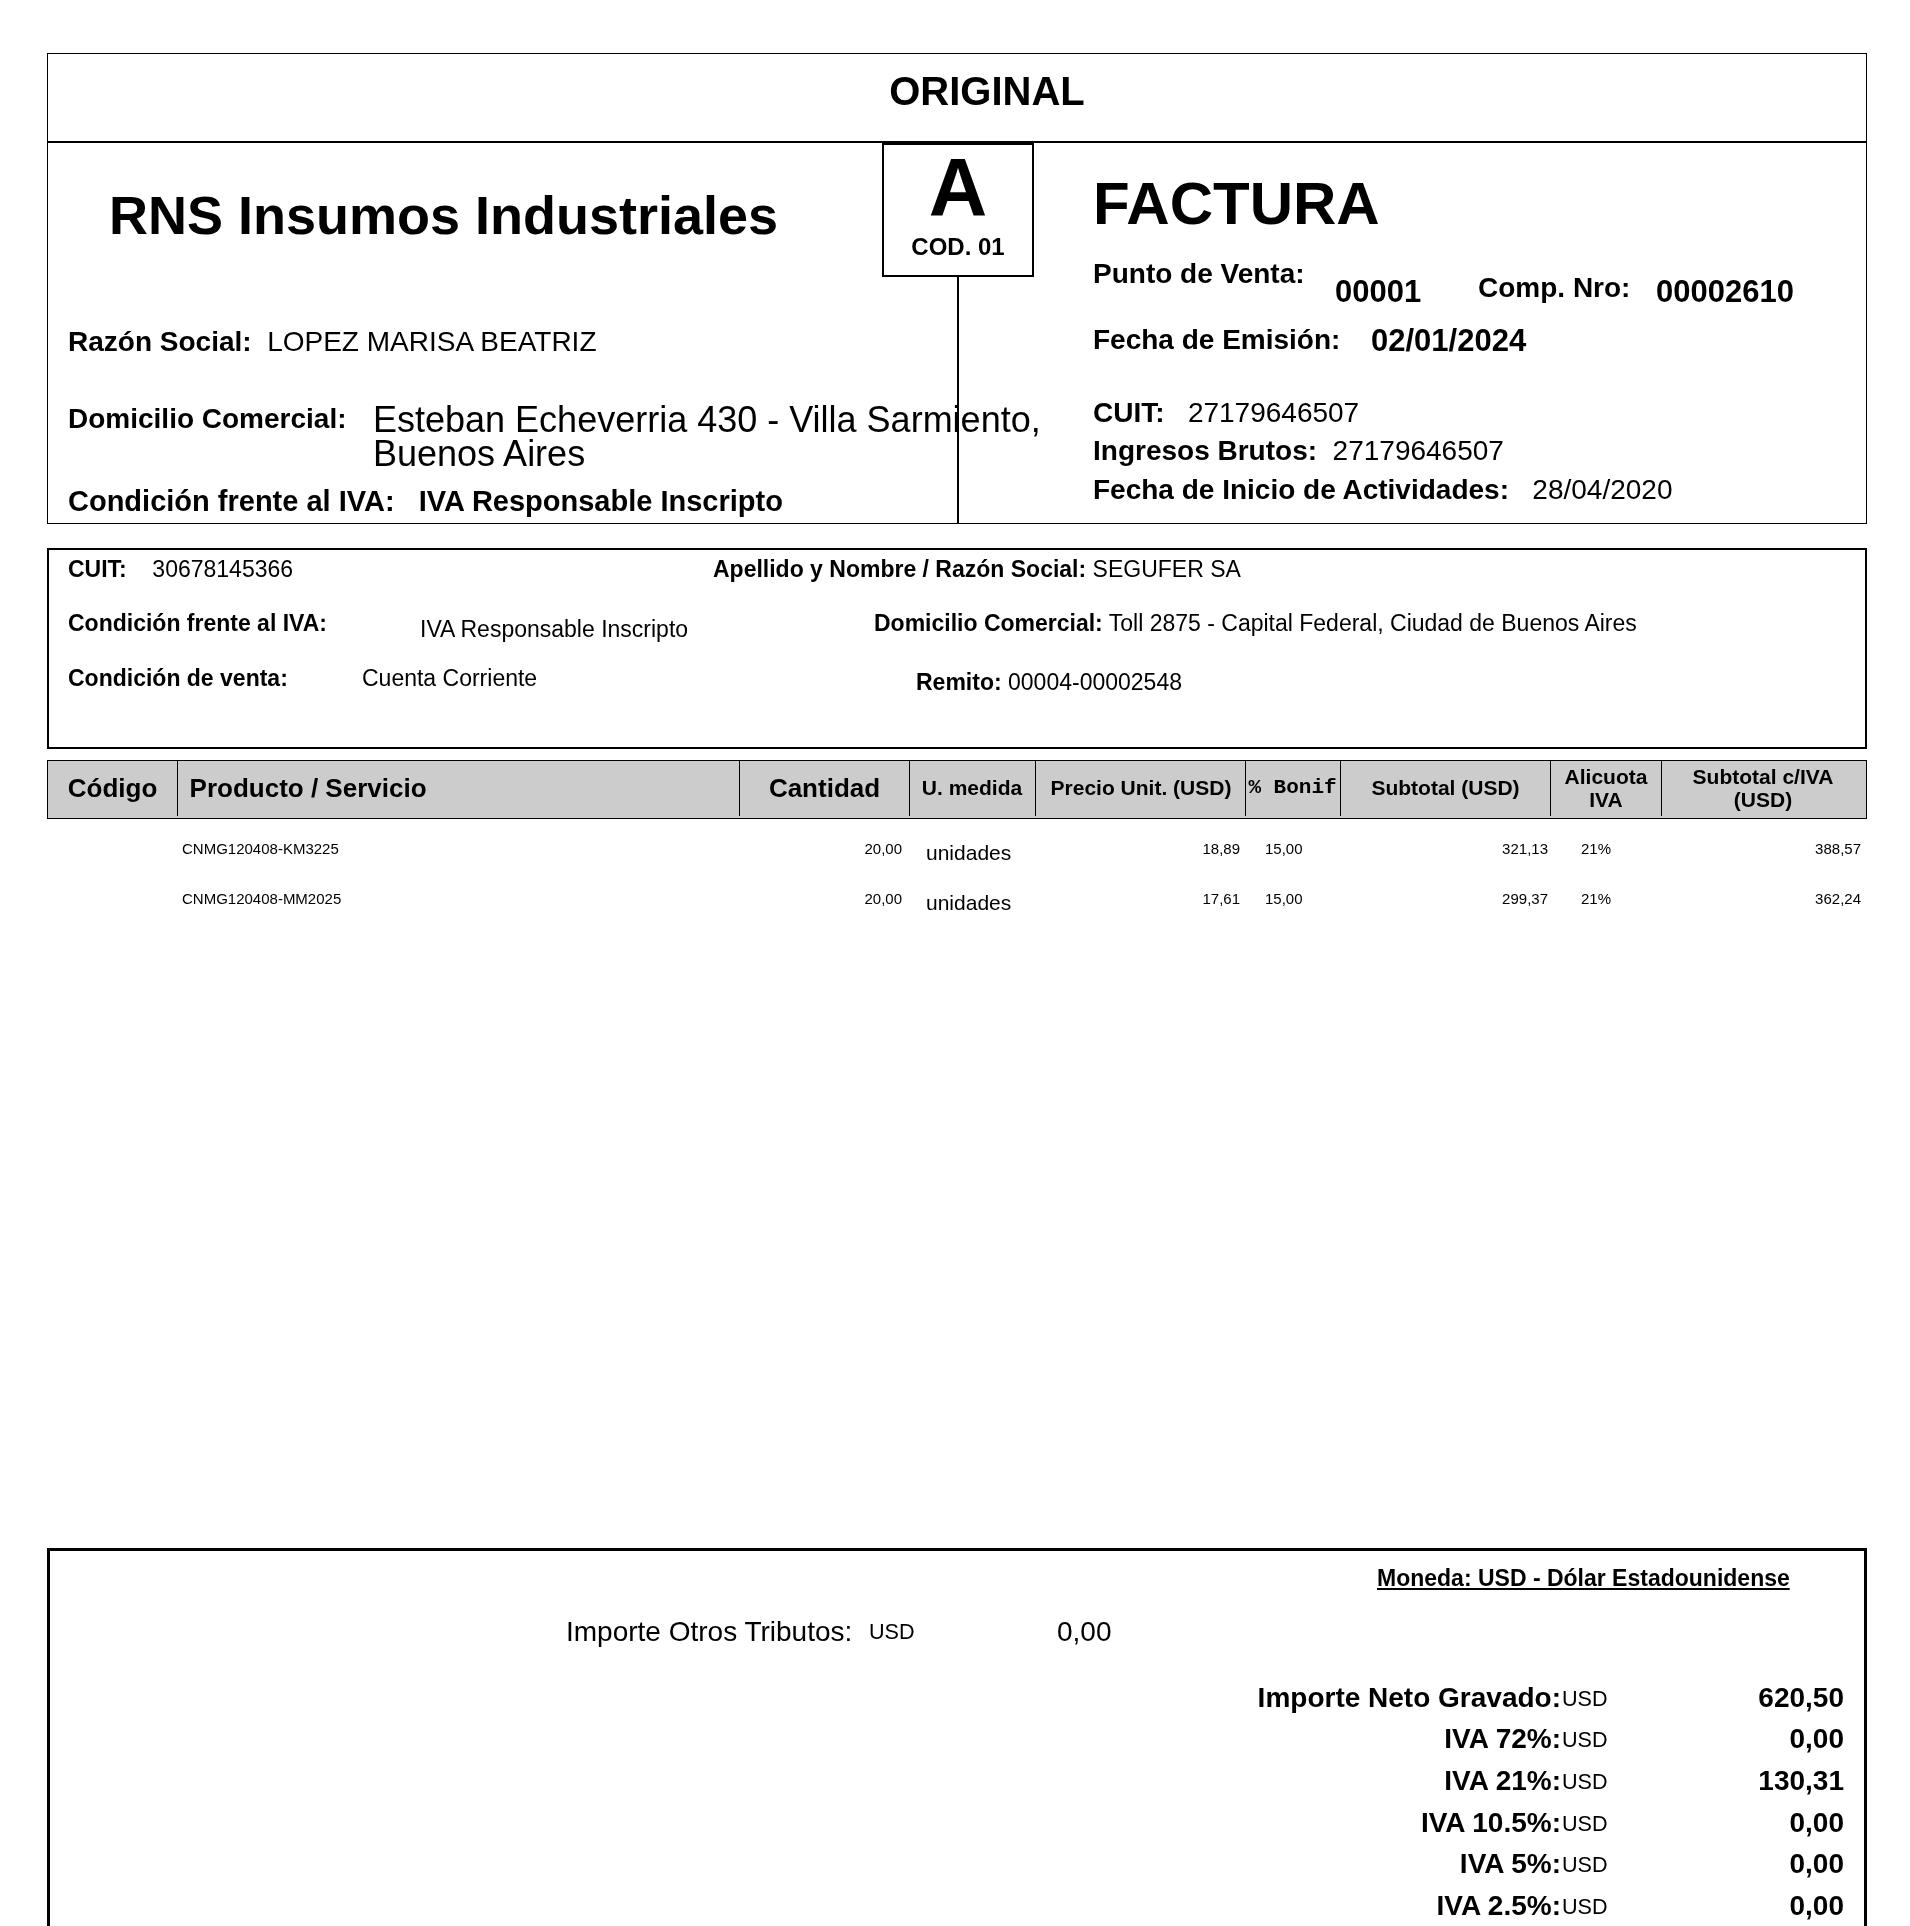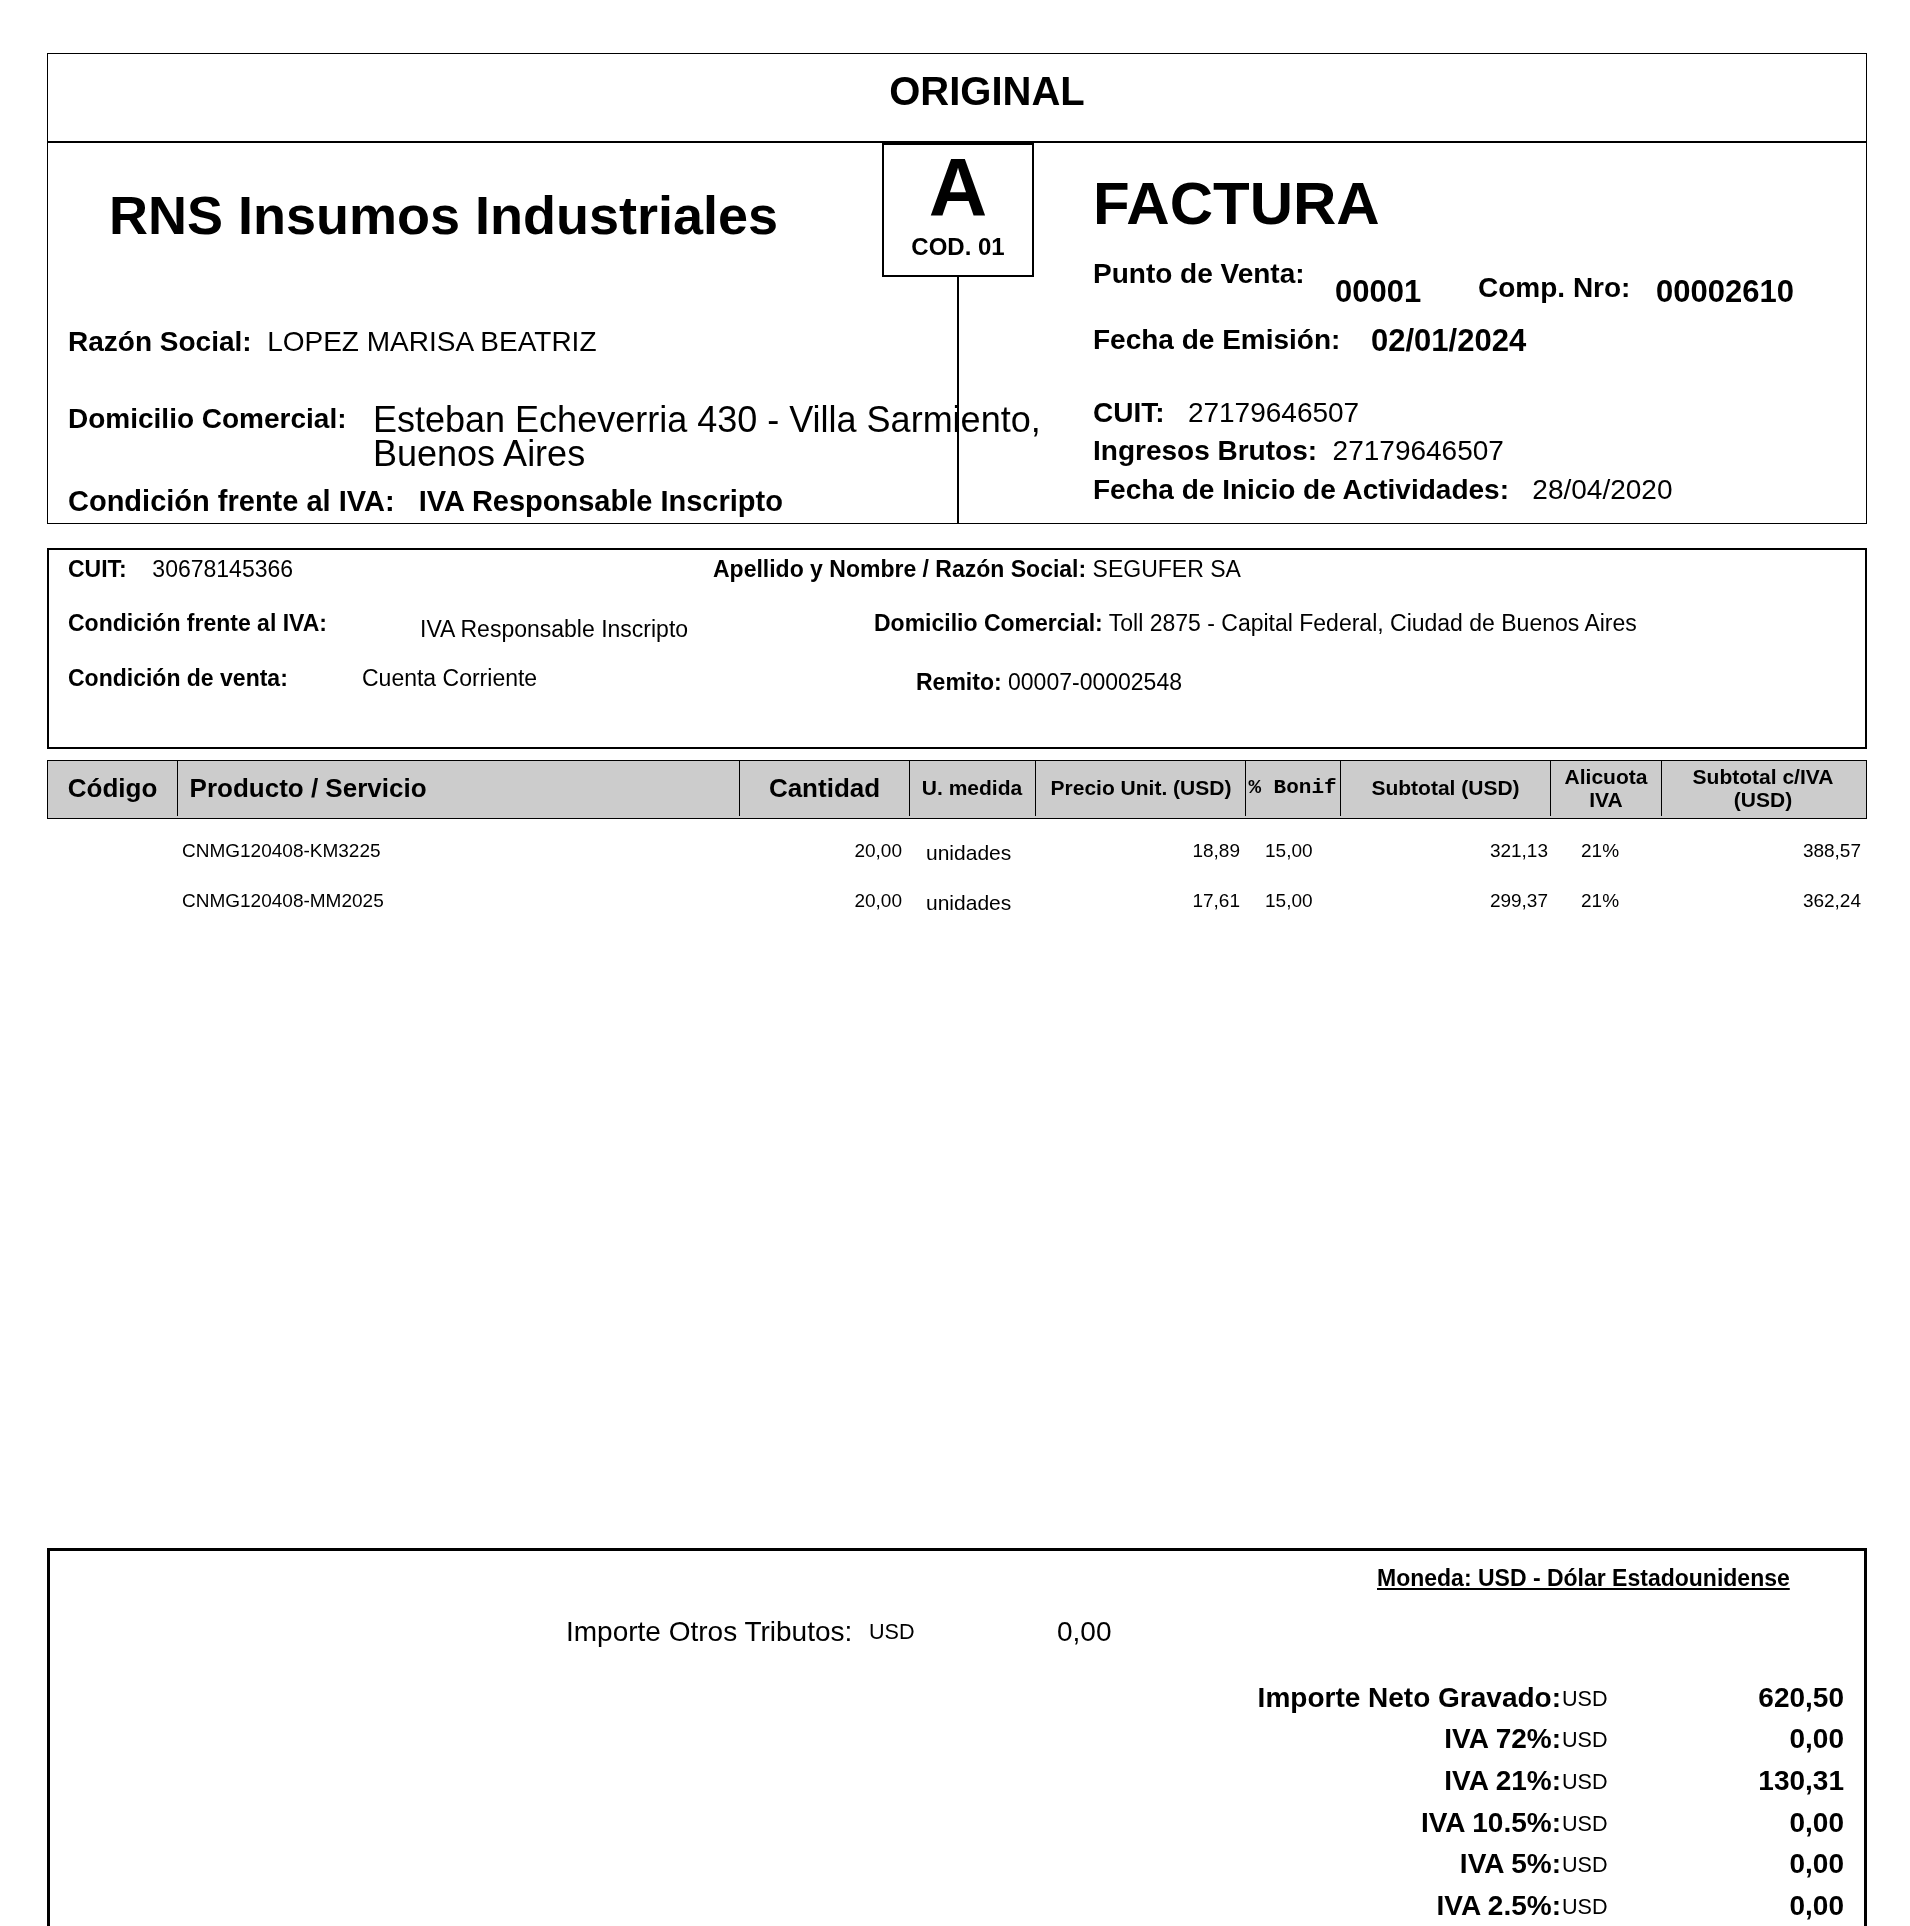--- a/index.html
+++ b/index.html
@@ -19,21 +19,21 @@
   #vdiv { left: 957px; top: 277px; width: 1.9px; height: 247px; background:#000; }
   #typebox { left: 882px; top: 143px; width: 152px; height: 134px; background:#fff; border-width: 2.3px; }
   #typeletter { left: 0; top: 1.9px; width: 100%; font-size: 81px; line-height: 81px; }
   #typecode { left: 0; top: 88px; width: 100%; font-size: 24px; }
 
   
   #thead { left: 47px; top: 760px; width: 1820px; height: 59px; background:#cccccc;
            border: 1.9px solid #000; box-sizing: border-box; }
   .th { position: absolute; top: 0; height: 55px; display:flex; align-items:center; justify-content:center;
         font-weight: bold; border-left: 1.2px solid #000; box-sizing: border-box; text-align:center; line-height: 1.05; }
-  .td { position: absolute; font-size: 19px; white-space: nowrap; }
+  .td { position: absolute; font-size: 15px; white-space: nowrap; }
 
   
   #tot-box { left: 47px; top: 1548px; width: 1820px; height: 610px; border-width: 3.5px; }
   .tl { position: absolute; font-weight: bold; font-size: 28px; text-align: right; white-space: nowrap; }
   .tu { position: absolute; font-size: 21.6px; white-space: nowrap; }
   .tv { position: absolute; font-weight: bold; font-size: 28px; text-align: right; white-space: nowrap; }
 </style>
 </head>
 <body>
 
@@ -103,21 +103,21 @@
 <div class="abs nowrap" style="left:420px; top:616px; font-size:23px;">IVA Responsable Inscripto</div>
 <div class="abs nowrap" style="left:874px; top:610px; font-size:23px;">
   <span class="b">Domicilio Comercial:</span>
   <span>Toll 2875 - Capital Federal, Ciudad de Buenos Aires</span>
 </div>
 
 <div class="abs b nowrap" style="left:68px; top:665px; font-size:23px;">Condición de venta:</div>
 <div class="abs nowrap" style="left:362px; top:665px; font-size:23px;">Cuenta Corriente</div>
 <div class="abs nowrap" style="left:916px; top:669px; font-size:23px;">
   <span class="b">Remito:</span>
-  <span>00007-00002548</span>
+  <span>00004-00002548</span>
 </div>
 
 <div class="abs" id="thead">
   <div class="th" style="left:0; width:129px; font-size:26px; border-left:none;">Código</div>
   <div class="th" style="left:129px; width:562px; font-size:26px; justify-content:flex-start; padding-left:11.6px;">Producto / Servicio</div>
   <div class="th" style="left:691px; width:170px; font-size:26px;">Cantidad</div>
   <div class="th" style="left:861px; width:125px; font-size:21px;">U. medida</div>
   <div class="th" style="left:987px; width:211px; font-size:21px;">Precio Unit. (USD)</div>
   <div class="th" style="left:1197px; width:94px; font-size:21px;font-family:Liberation Mono, monospace;">% Bonif</div>
   <div class="th" style="left:1292px; width:210px; font-size:21px;">Subtotal (USD)</div>

